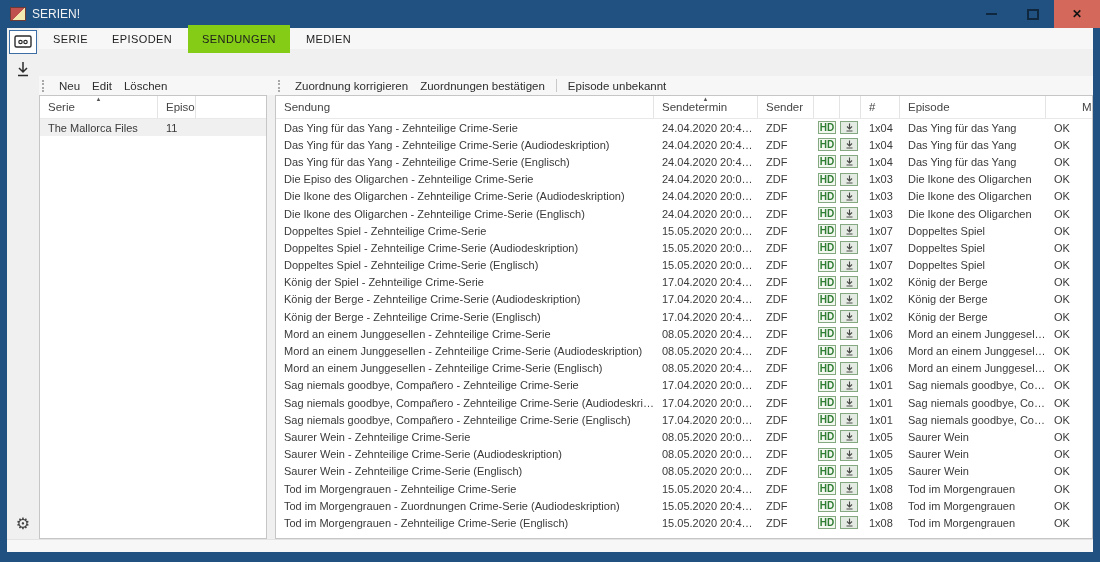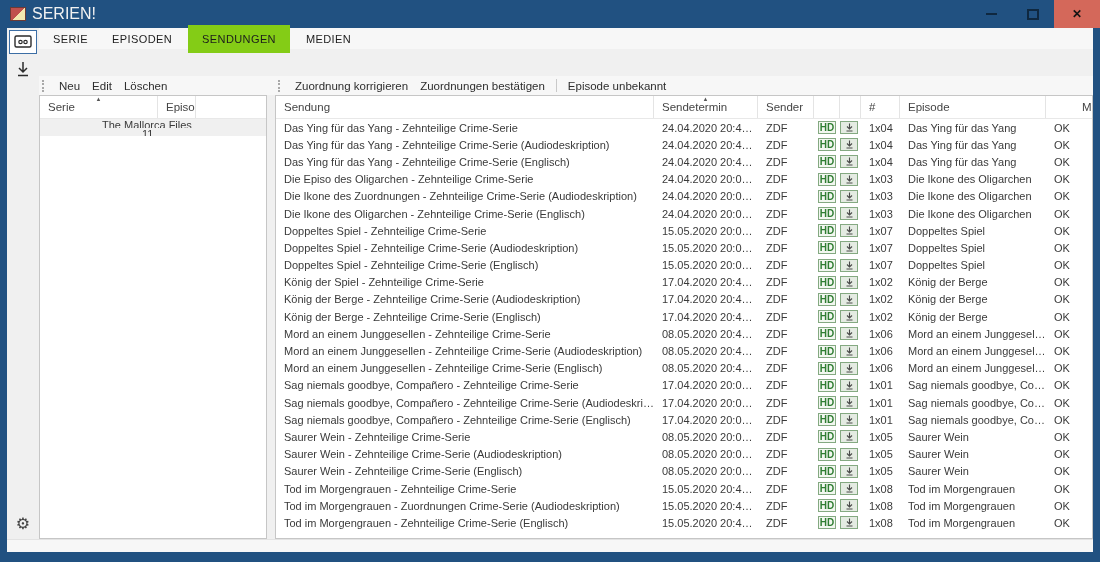--- a/index.html
+++ b/index.html
@@ -1,21 +1,21 @@
 <!DOCTYPE html>
 <html><head>
 <meta charset="utf-8">
 <style>
   html,body{margin:0;padding:0;background:#888;font-family:"Liberation Sans",sans-serif;}
   .window{position:relative;width:1100px;height:562px;background:#215181;overflow:hidden;box-sizing:border-box;}
   
   .titlebar{height:28px;display:flex;align-items:center;color:#fff;}
   .app-icon{width:14px;height:12px;margin:0 6px 0 10px;border:1px solid #6d3a35;
     background:linear-gradient(135deg,#c0504d 0 52%,#f2e8b0 52% 100%);}
-  .title-text{font-size:16px;color:#f2f2f2;}
+  .title-text{font-size:12px;color:#f2f2f2;}
   .win-btns{margin-left:auto;display:flex;height:28px;}
   .win-btn{width:42px;height:28px;display:flex;align-items:center;justify-content:center;cursor:pointer;}
   .glyph-min{width:11px;height:2px;background:#0f2840;}
   .glyph-max{width:8px;height:7px;border:2px solid #0f2840;}
   .btn-close{width:46px;background:#d4685a;color:#141414;font-size:12px;font-weight:bold;}
   
   .body{position:absolute;top:28px;left:7px;right:7px;bottom:10px;background:#f0f0f0;display:flex;flex-direction:column;}
   .content-row{flex:1;display:flex;min-height:0;}
   .statusbar{height:12px;background:#f7f7f7;border-top:1px solid #e3e3e3;}
   
@@ -46,21 +46,21 @@
   .th{position:relative;height:100%;display:flex;align-items:center;padding-left:8px;box-sizing:border-box;
       border-right:1px solid #e4e4e4;white-space:nowrap;overflow:hidden;cursor:pointer;}
   .th.nb{border-right:none;margin-left:28px;}
   .sort-arrow{position:absolute;top:0px;left:50%;transform:translateX(-50%);font-size:6px;color:#555;line-height:6px;}
   .trow{display:flex;height:17.2px;align-items:center;font-size:11px;color:#3a3a3a;cursor:default;}
   .c{padding-left:8px;box-sizing:border-box;white-space:nowrap;overflow:hidden;text-overflow:ellipsis;}
   
   .col-serie{width:118px;}
   .col-epis{width:38px;}
   .col-rest{flex:1;}
-  .lrow{background:#f0f0f0;flex-direction:column;}
+  .lrow{background:#f0f0f0;}
   
   .c-sendung{width:378px;}
   .c-termin{width:104px;}
   .c-sender{width:56px;}
   .c-hd{width:26px;padding-left:4px;}
   .c-dl{width:21px;padding-left:0;}
   .c-num{width:39px;}
   .c-episode{width:146px;}
   .c-match{flex:1;}
   .hd-badge{display:inline-block;width:16px;height:11px;line-height:11px;text-align:center;font-size:10px;font-weight:bold;
@@ -244,21 +244,21 @@
                         <path d="M4.5 0.5 V5 M2 3.5 L4.5 6 L7 3.5 M1.5 8 H7.5" fill="none" stroke="#4a4a4a" stroke-width="1.1"></path>
                       </svg>
                     </span>
                   </div>
                   <div class="c c-num">1x03</div>
                   <div class="c c-episode">Die Ikone des Oligarchen</div>
                   <div class="c c-match">OK</div>
                 </div>
 
                 <div class="trow">
-                  <div class="c c-sendung">Die Ikone des Zuordnungen - Zehnteilige Crime-Serie (Audiodeskription)</div>
+                  <div class="c c-sendung">Die Ikone des Oligarchen - Zehnteilige Crime-Serie (Audiodeskription)</div>
                   <div class="c c-termin">24.04.2020 20:00 (…</div>
                   <div class="c c-sender">ZDF</div>
                   <div class="c c-hd"><span class="hd-badge">HD</span></div>
                   <div class="c c-dl">
                     <span class="dl-badge">
                       <svg width="9" height="9" viewBox="0 0 9 9">
                         <path d="M4.5 0.5 V5 M2 3.5 L4.5 6 L7 3.5 M1.5 8 H7.5" fill="none" stroke="#4a4a4a" stroke-width="1.1"></path>
                       </svg>
                     </span>
                   </div>

